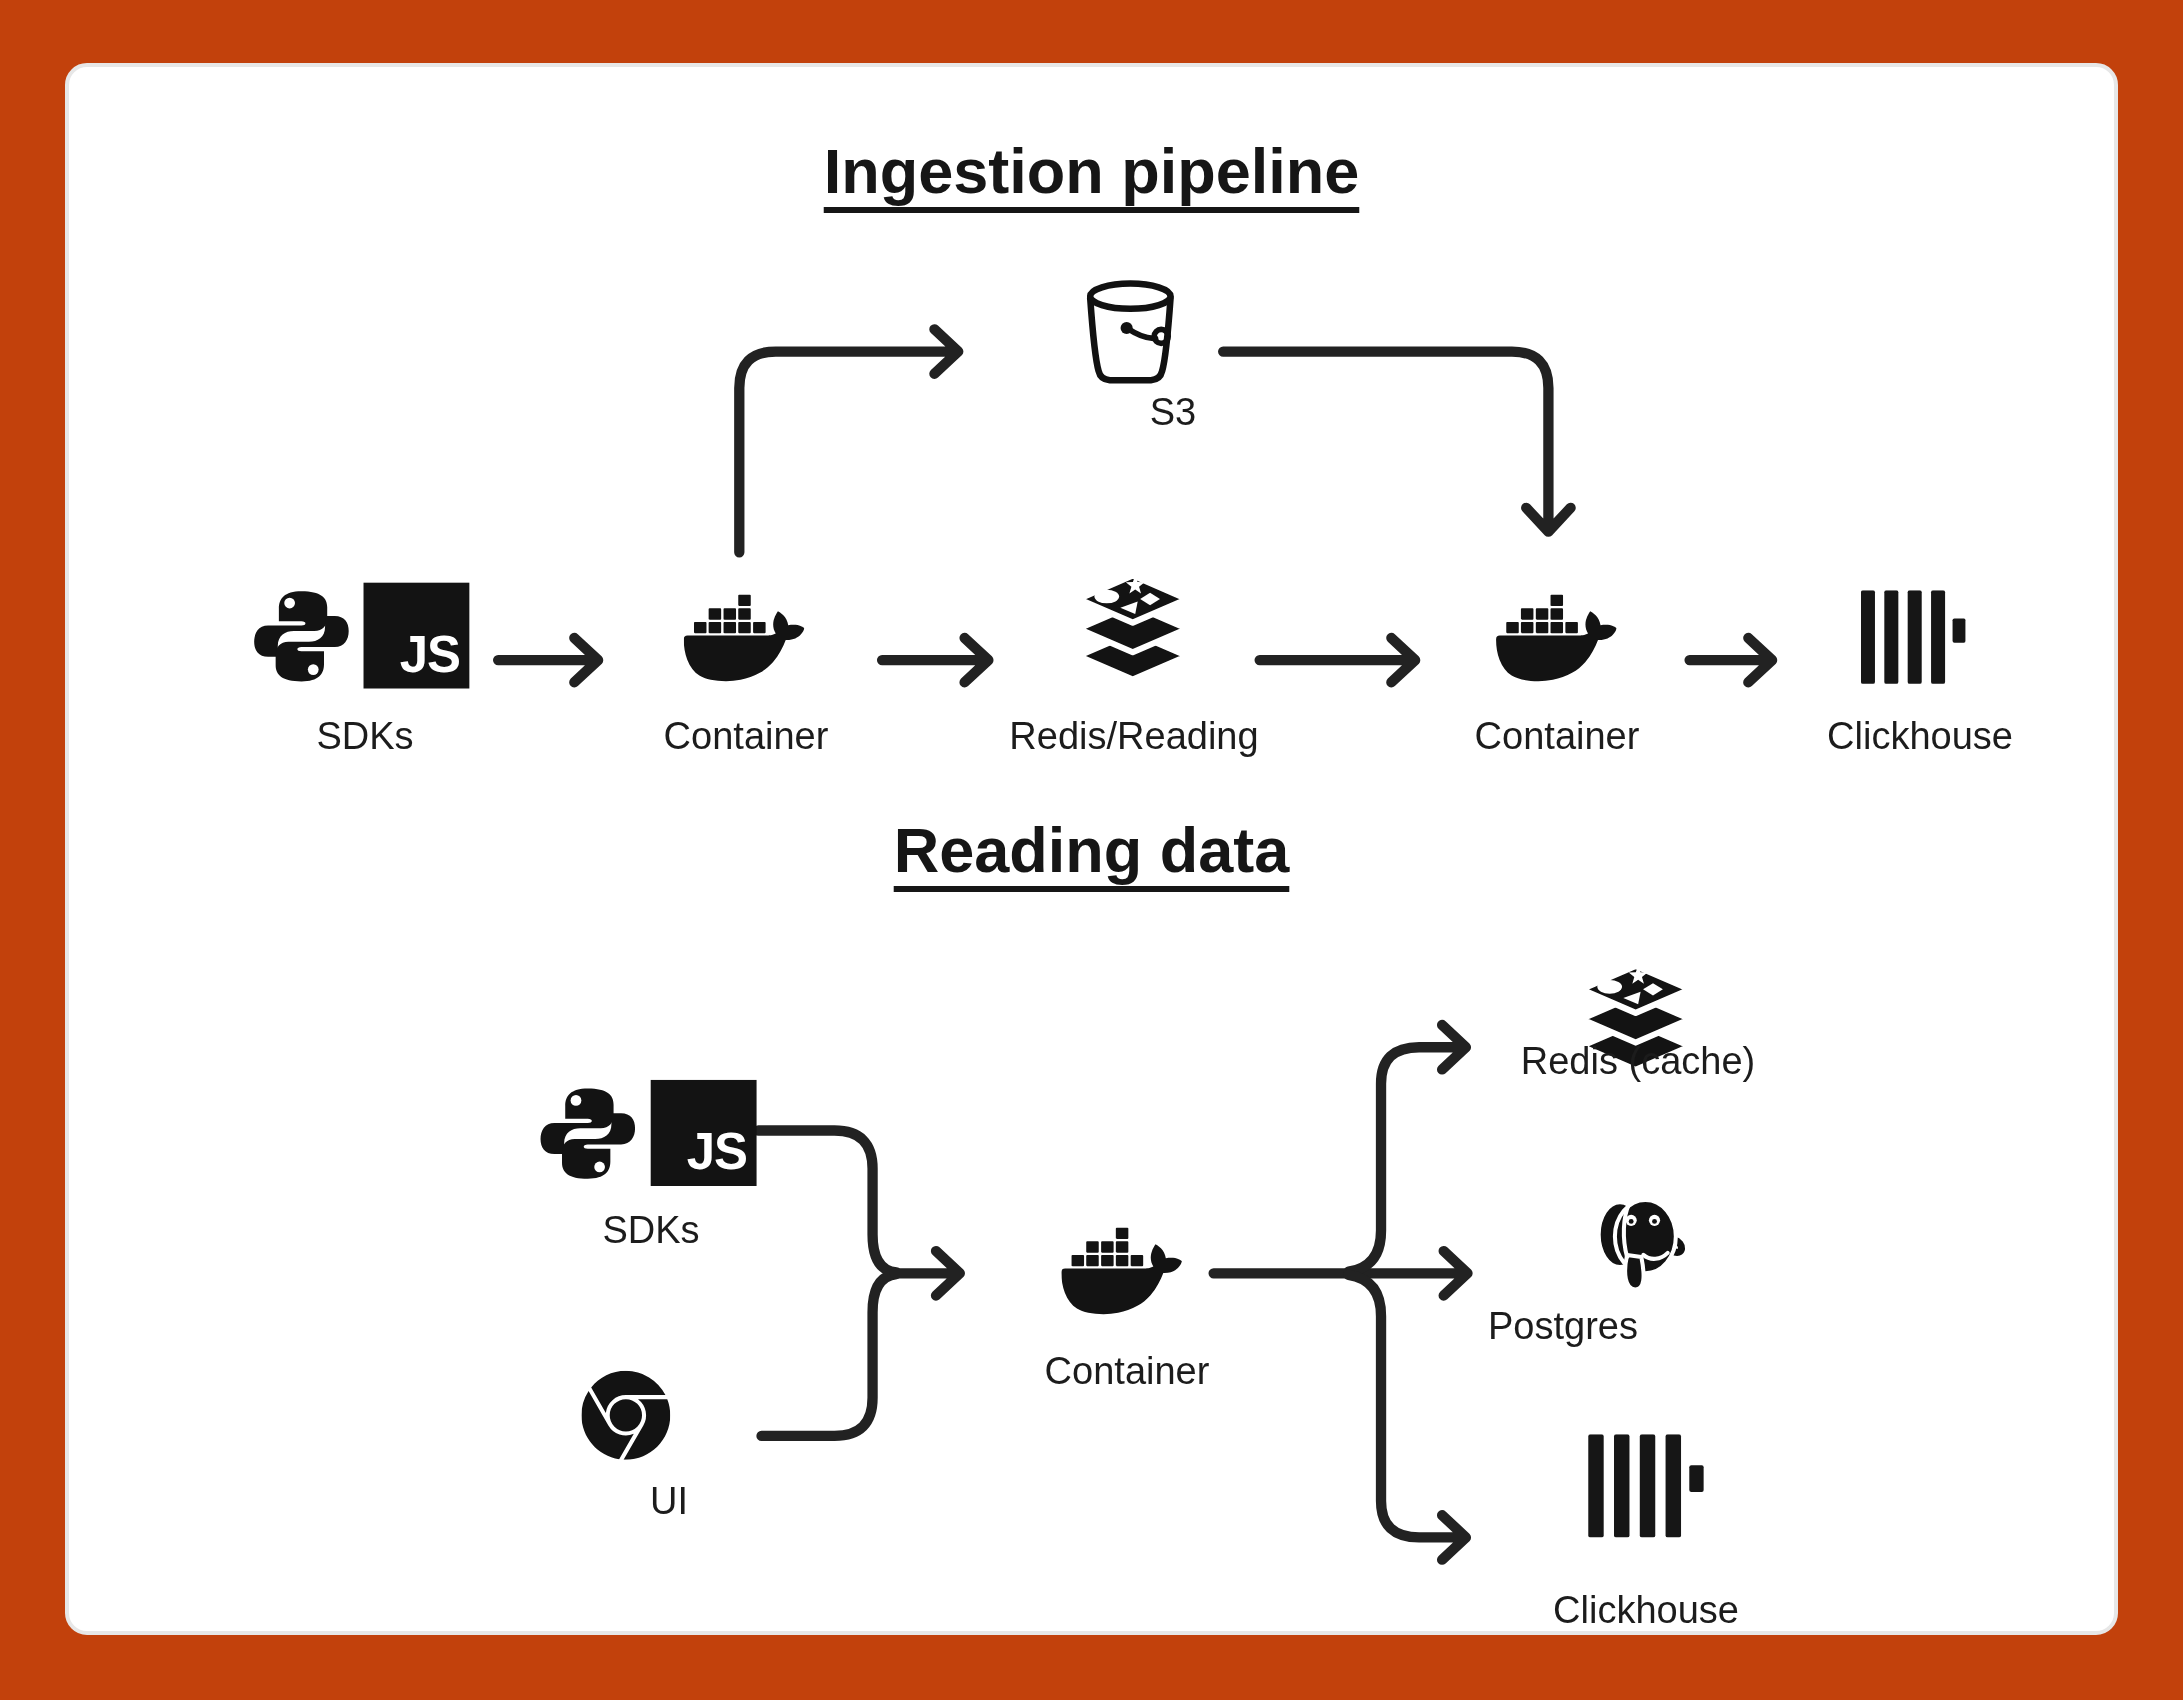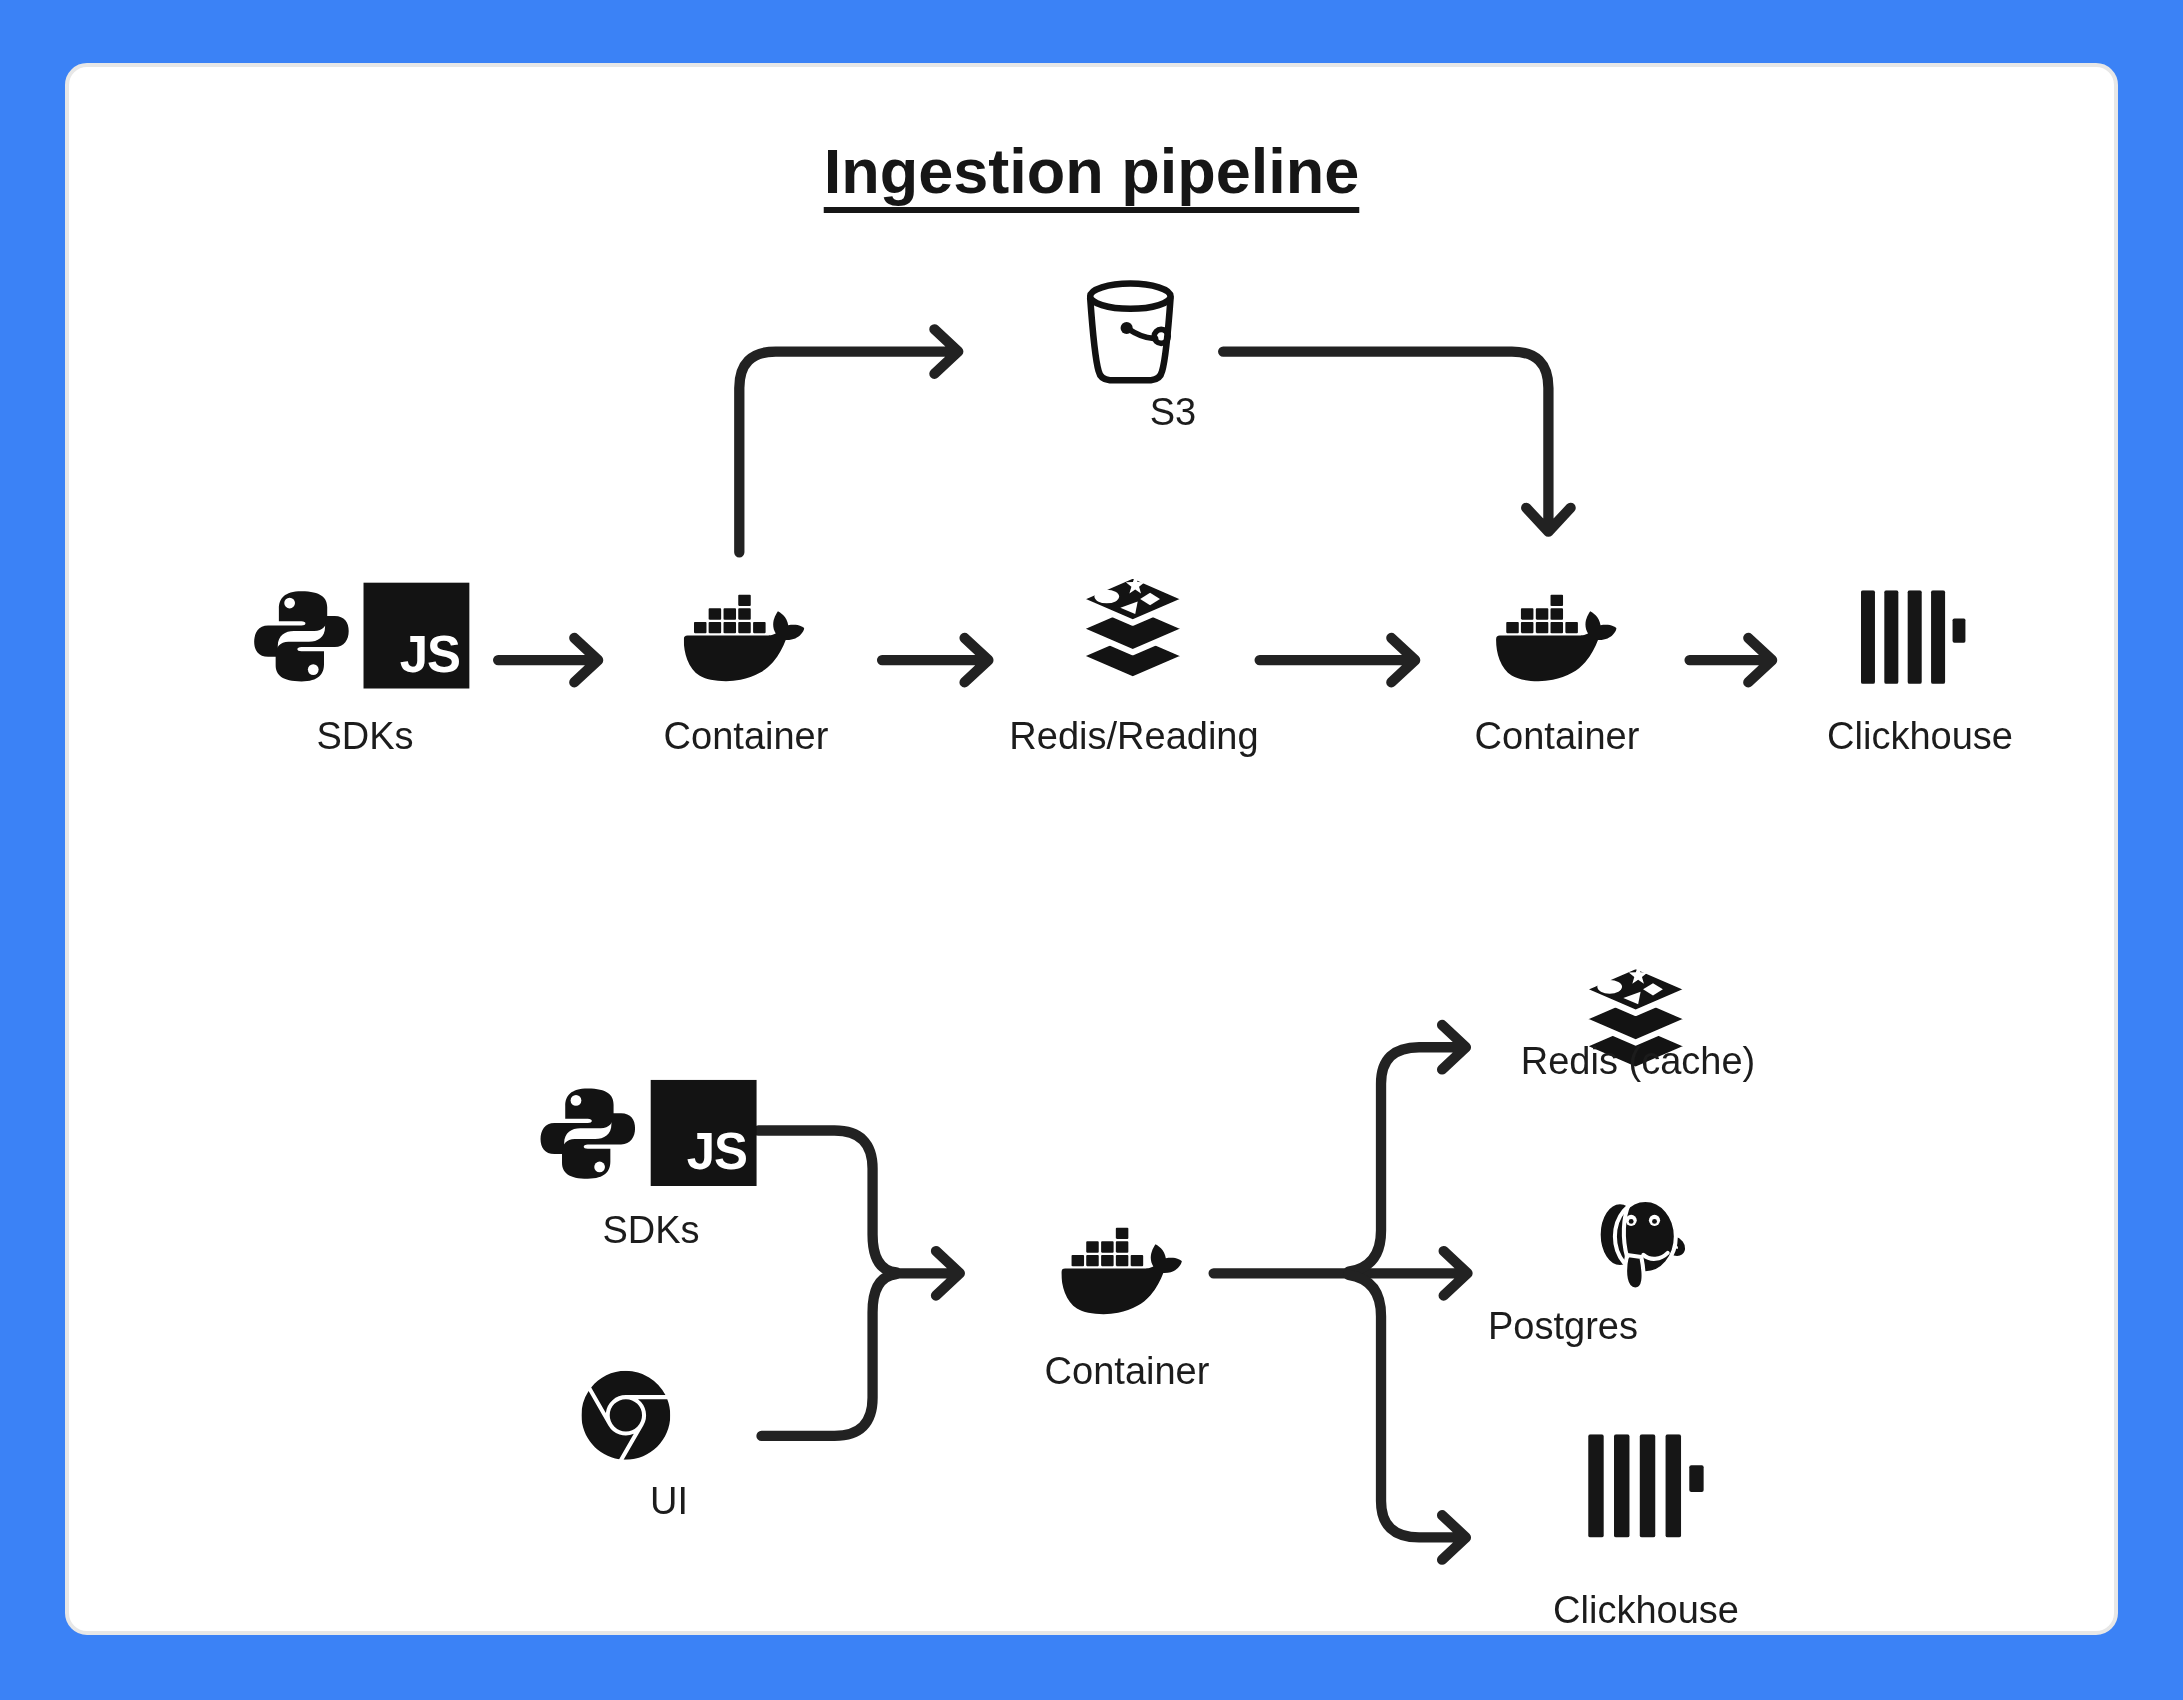--- a/index.html
+++ b/index.html
@@ -1,17 +1,17 @@
 <!DOCTYPE html>
 <html style="font-size:12.7px"><head>
 <meta charset="utf-8">
 <style>
   html,body { margin:0; padding:0; background:#ffffff; }
   .canvas {
-    position:relative; width:2183px; height:1701px; background:#3b82f6;
+    position:relative; width:2183px; height:1701px; background:#c2410c;
     font-family:"Liberation Sans", sans-serif; color:#1b1b1b; overflow:hidden;
   }
   .card {
     position:absolute; left:65px; top:63px; width:2053px; height:1572px;
     background:#ffffff; border:4px solid #e7e7e7; border-radius:22px;
     box-sizing:border-box;
   }
   .title {
     position:absolute; left:50%; transform:translateX(-50%);
     font-size:63px; font-weight:700; color:#161616; white-space:nowrap;
@@ -28,20 +28,21 @@
     fill:#ffffff; letter-spacing:-1px;
   }
 </style>
 </head>
 <body>
 
 <div class="canvas">
   <div class="card"></div>
 
   <div class="title" style="top:140px;">Ingestion pipeline</div>
+  <div class="title" style="top:819px;">Reading data</div>
 
   <svg class="diagram" viewBox="0 0 2752 2144">
     <defs>
 
       <symbol id="sym-python" viewBox="0 0 96 96">
         <path d="M48,6 C32,6 27,13 27,22 L27,34 L48,34 C53,34 53,38 48,38 L17,38 C8,38 4,45 4,53 C4,61 8,67 17,67 L26,67 L26,57 C26,47 33,43 41,43 L60,43 C68,43 72,38 72,30 L72,21 C72,12 66,6 48,6 Z" fill="#131313"></path>
         <circle cx="37" cy="17" r="5" fill="#ffffff"></circle>
         <g transform="rotate(180 48 48)">
           <path d="M48,6 C32,6 27,13 27,22 L27,34 L48,34 C53,34 53,38 48,38 L17,38 C8,38 4,45 4,53 C4,61 8,67 17,67 L26,67 L26,57 C26,47 33,43 41,43 L60,43 C68,43 72,38 72,30 L72,21 C72,12 66,6 48,6 Z" fill="#131313"></path>
           <circle cx="37" cy="17" r="5" fill="#ffffff"></circle>

